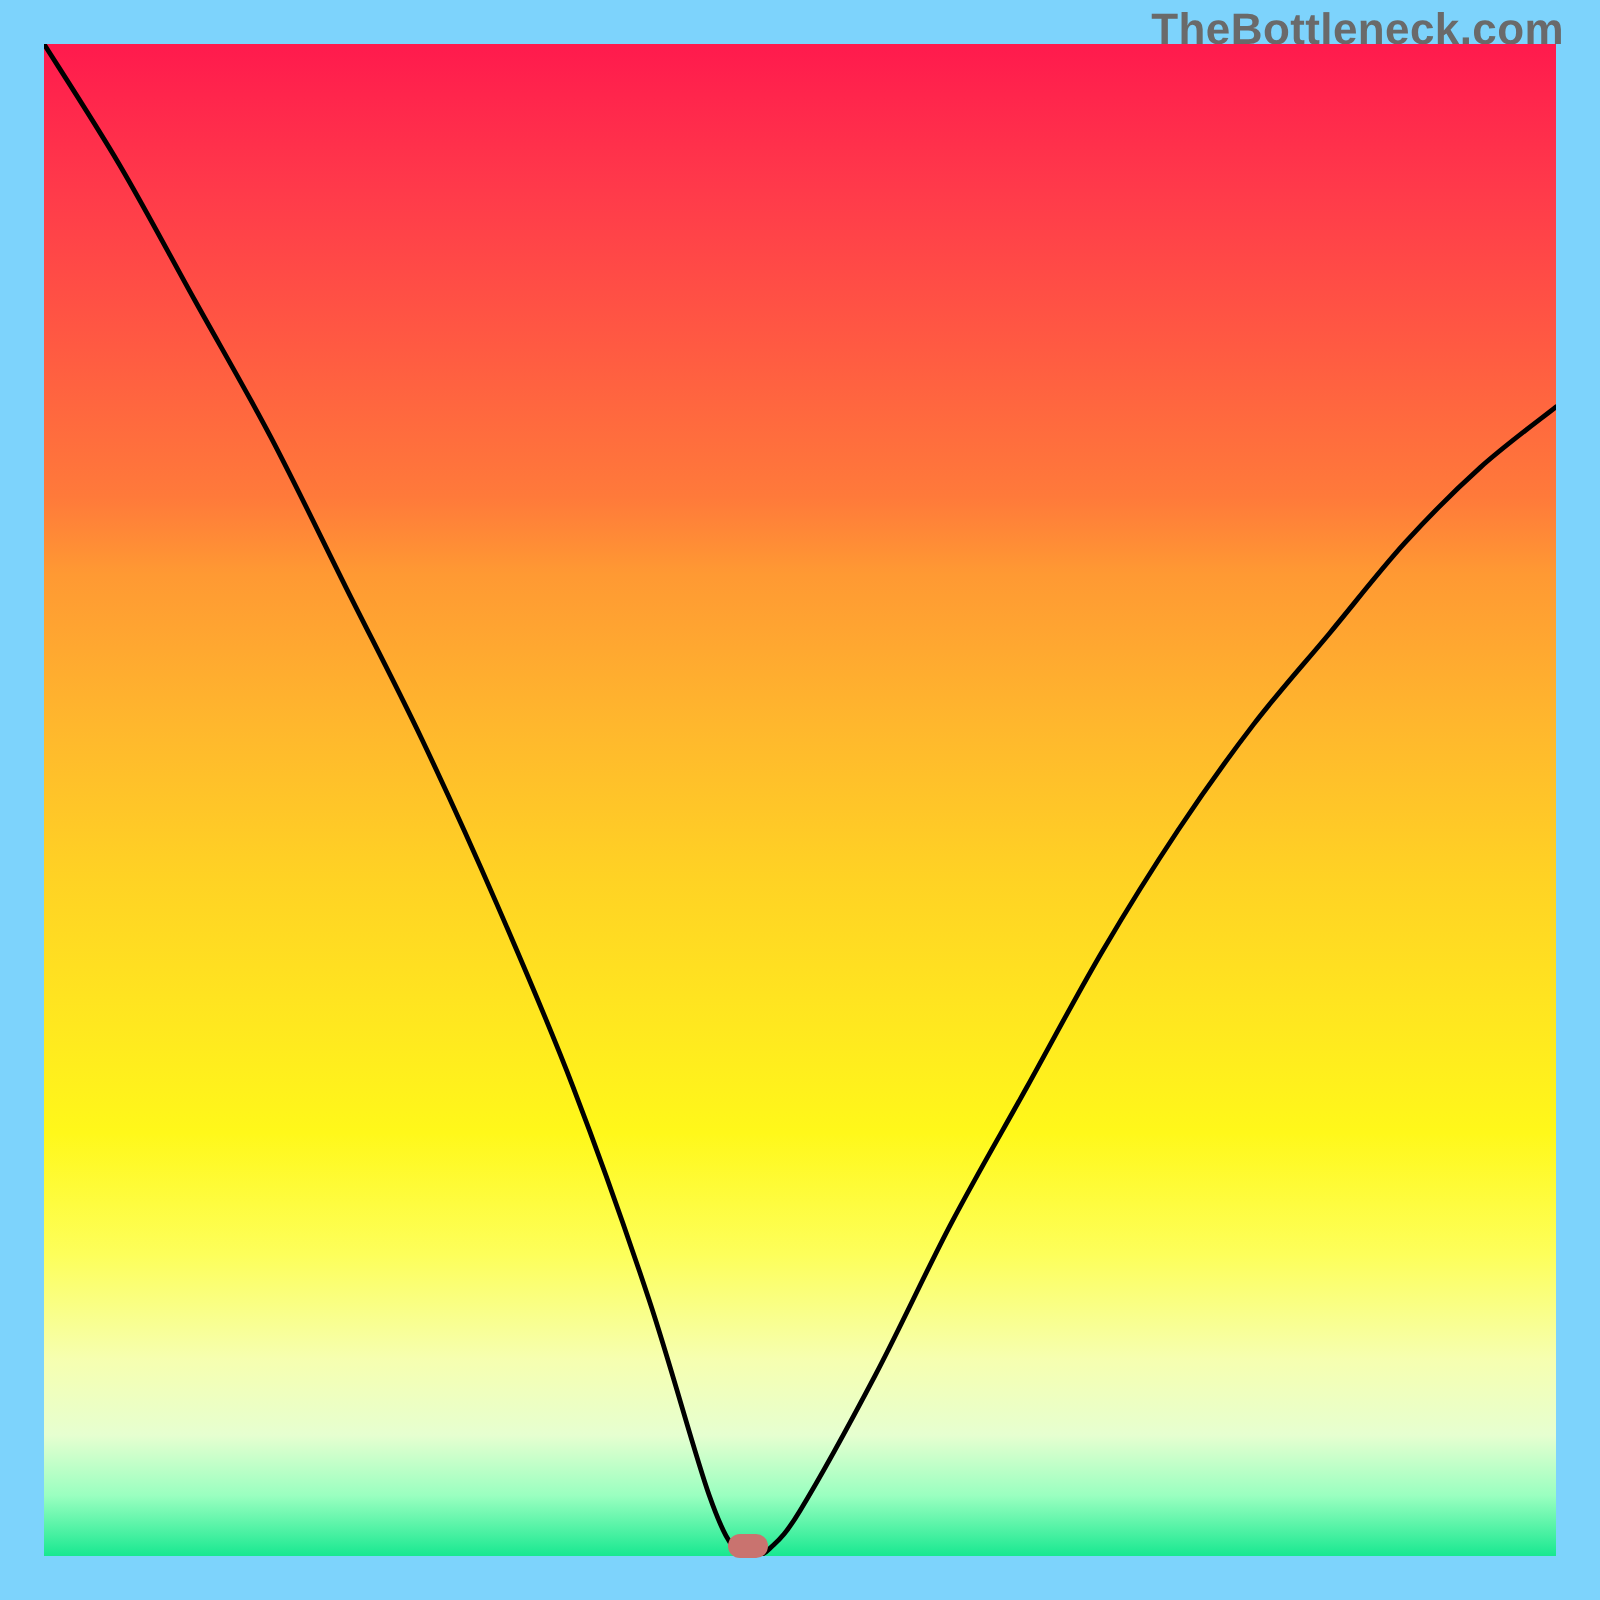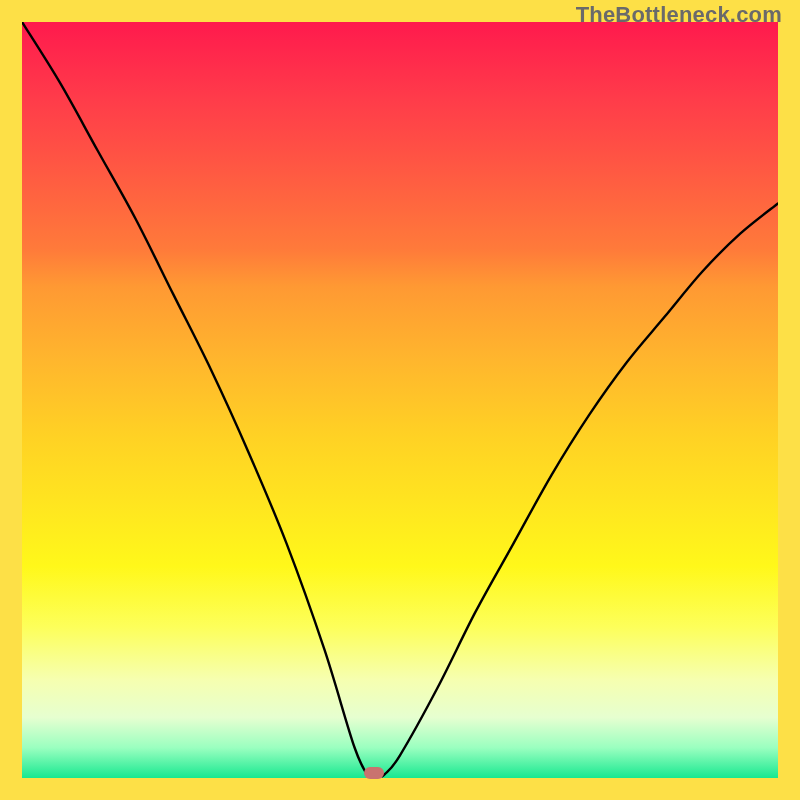--- a/index.html
+++ b/index.html
@@ -4,21 +4,21 @@
 <style>
   body {
     margin: 0;
     padding: 0;
     background: #fff;
   }
   .container {
     width: 800px;
     height: 800px;
     position: relative;
-    background: #fde047;
+    background: #7dd3fc;
   }
   .plot-area {
     position: absolute;
     left: 22px;
     top: 22px;
     width: 756px;
     height: 756px;
     background: linear-gradient(to bottom,
       #ff1a4d 0%,
       #ff3b4a 10%,

